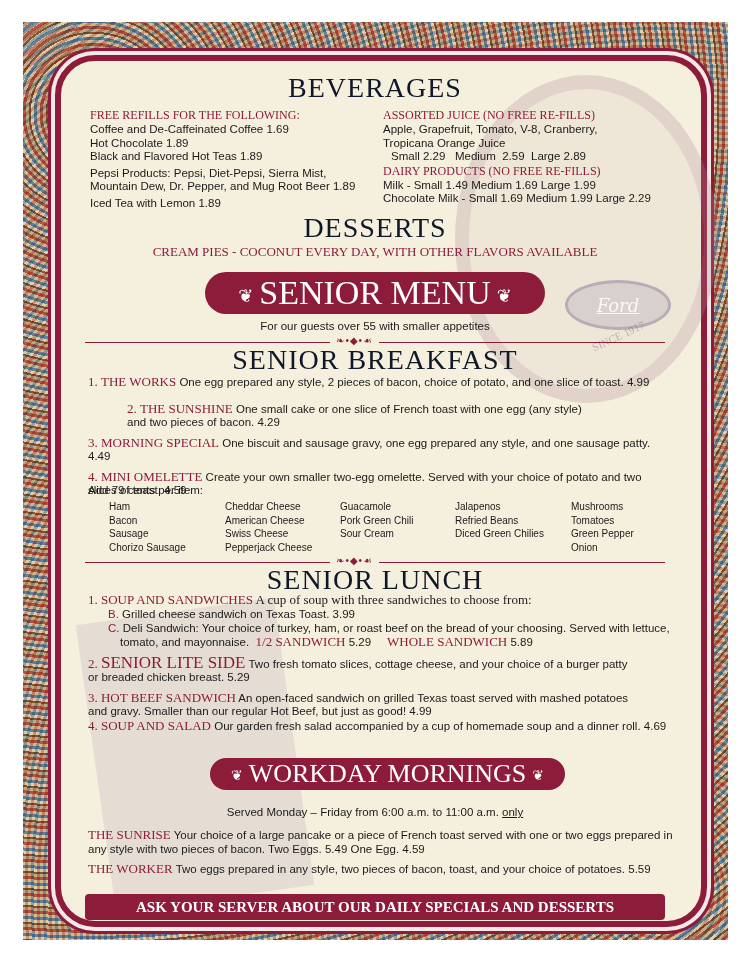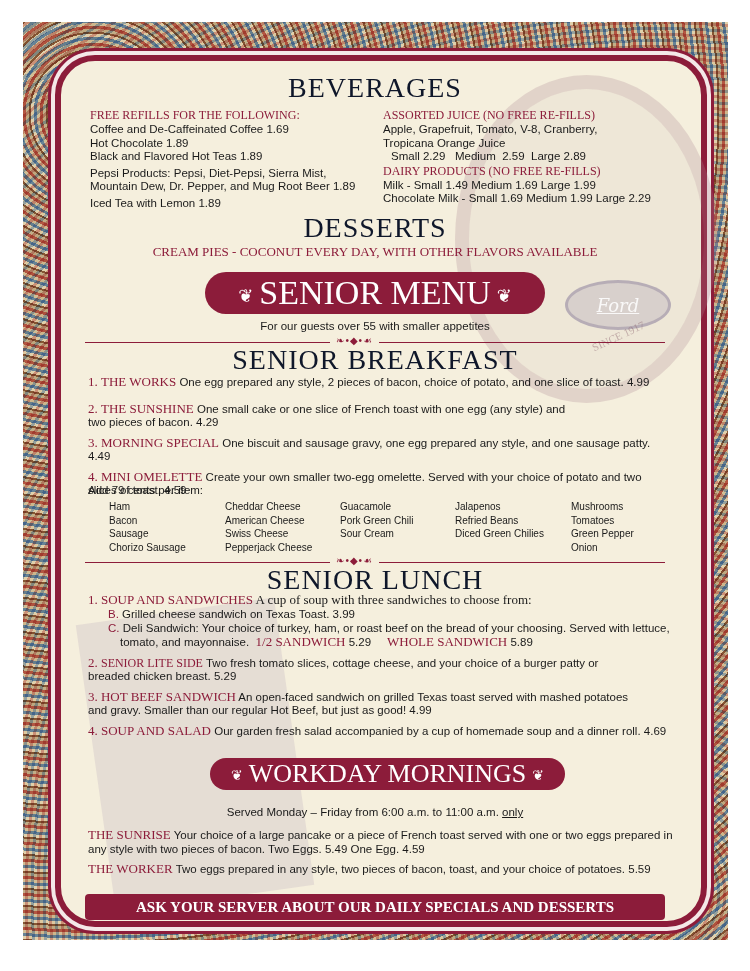--- a/index.html
+++ b/index.html
@@ -79,21 +79,21 @@
 <div class="ornament" style="left:330px;top:335px;background:#f5efdd;padding:0 6px;">❧•◆•☙</div>
 
 <div class="abs title-serif" style="left:0;width:750px;text-align:center;top:344px;font-size:28px;letter-spacing:1px;">SENIOR BREAKFAST</div>
 
 <div class="abs" style="left:88px;top:375px;width:585px;">
   <div class="body-txt" style="margin-bottom:12px;">
     <span class="label-red" style="font-size:13px;">1.</span>
     <span class="label-red" style="font-size:13px;">THE WORKS</span>
     <span>One egg prepared any style, 2 pieces of bacon, choice of potato, and one slice of toast. 4.99</span>
   </div>
-  <div class="body-txt" style="margin-bottom:6px;padding-right:90px;">
+  <div class="body-txt" style="margin-bottom:6px;padding-right:90px;margin-left:39px;">
     <span class="label-red" style="font-size:13px;">2.</span>
     <span class="label-red" style="font-size:13px;">THE SUNSHINE</span>
     <span>One small cake or one slice of French toast with one egg (any style) and two pieces of bacon. 4.29</span>
   </div>
   <div class="body-txt" style="margin-bottom:6px;">
     <span class="label-red" style="font-size:13px;">3.</span>
     <span class="label-red" style="font-size:13px;">MORNING SPECIAL</span>
     <span>One biscuit and sausage gravy, one egg prepared any style, and one sausage patty. 4.49</span>
   </div>
   <div class="body-txt" style="margin-bottom:22px;padding-right:20px;">
@@ -153,29 +153,29 @@
   <div class="body-txt" style="padding-left:32px;">
     <span>tomato, and mayonnaise.</span>
     &nbsp;<span class="label-red" style="font-size:13px;">1/2 SANDWICH</span>
     <span>5.29</span>
     &nbsp;&nbsp;&nbsp;&nbsp;<span class="label-red" style="font-size:13px;">WHOLE SANDWICH</span>
     <span>5.89</span>
   </div>
 
   <div class="body-txt" style="margin-top:6px;padding-right:40px;">
     <span class="label-red" style="font-size:13px;">2.</span>
-    <span class="label-red" style="font-size:12px;">SENIOR LITE SIDE</span>
+    <span class="label-red" style="font-size:17px;">SENIOR LITE SIDE</span>
     <span>Two fresh tomato slices, cottage cheese, and your choice of a burger patty or breaded chicken breast. 5.29</span>
   </div>
   <div class="body-txt" style="margin-top:6px;padding-right:30px;">
     <span class="label-red" style="font-size:13px;">3.</span>
     <span class="label-red" style="font-size:13px;">HOT BEEF SANDWICH</span>
     <span>An open-faced sandwich on grilled Texas toast served with mashed potatoes and gravy.  Smaller than our regular Hot Beef, but just as good! 4.99</span>
   </div>
-  <div class="body-txt" style="margin-top:6px;">
+  <div class="body-txt" style="">
     <span class="label-red" style="font-size:13px;">4.</span>
     <span class="label-red" style="font-size:13px;">SOUP AND SALAD</span>
     <span>Our garden fresh salad accompanied by a cup of homemade soup and a dinner roll. 4.69</span>
   </div>
 </div>
 
 <div class="pill" style="left:210px;top:758px;width:355px;height:32px;line-height:32px;font-size:26px;">
   <span class="orn" style="font-size:14px;">❦</span><span>WORKDAY MORNINGS</span><span class="orn" style="font-size:14px;">❦</span>
 </div>
 

